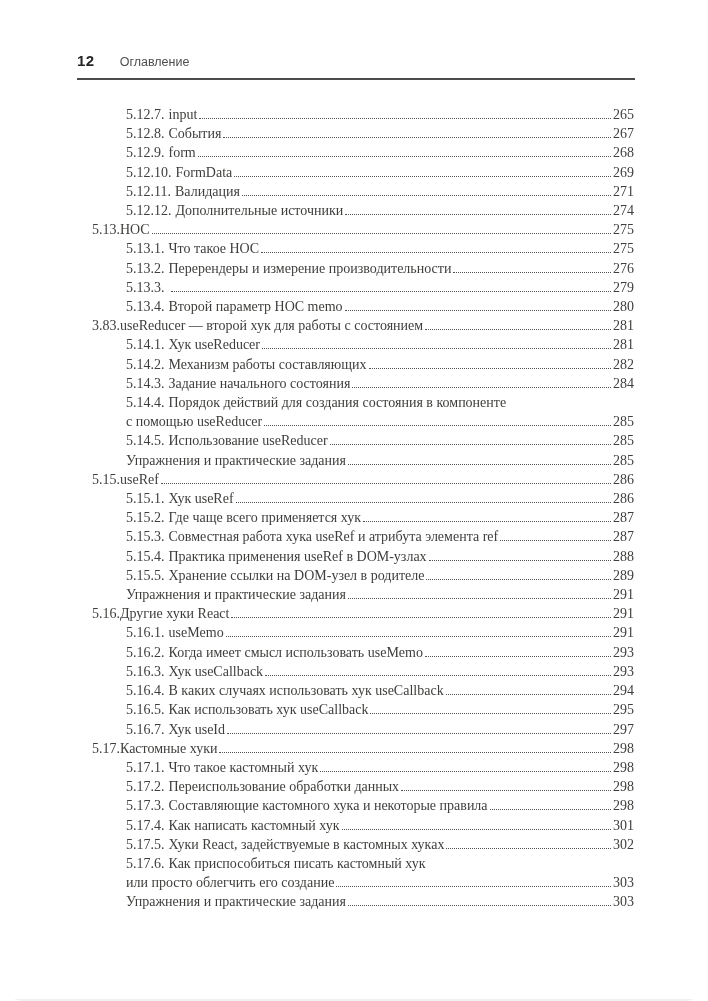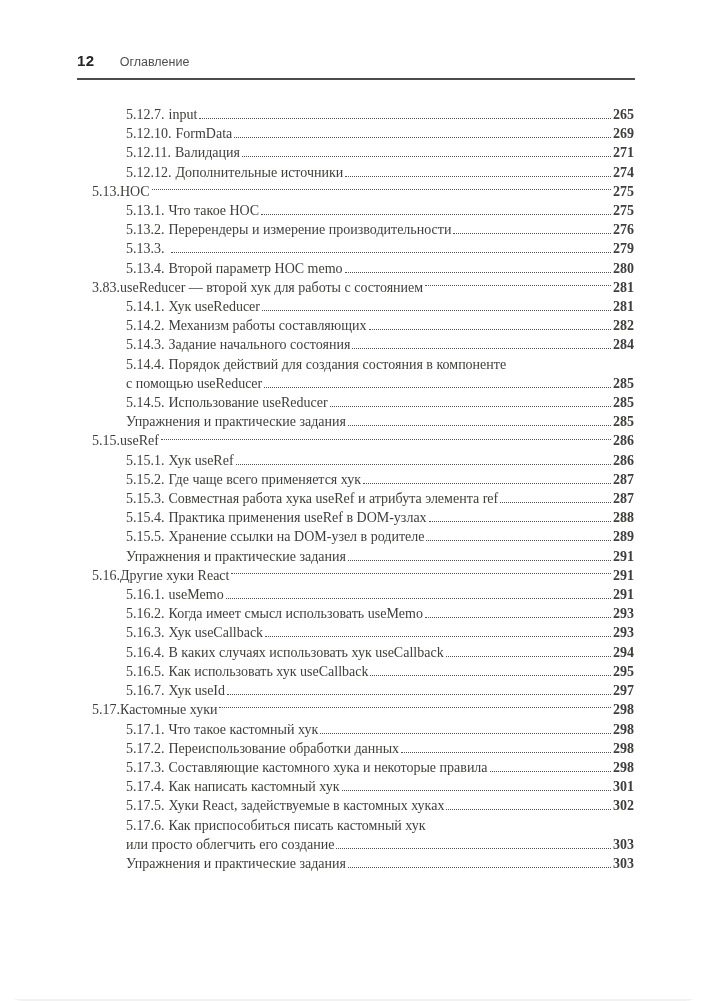--- a/index.html
+++ b/index.html
@@ -44,55 +44,71 @@
   .toc {
     margin: 25px 74px 0 0;
   }
   .entry { width: 100%; }
   .line {
     display: flex;
     align-items: baseline;
     line-height: 19.2px;
     font-size: 14px;
   }
-  .level1 > .line { padding-left: 92px; align-items: center; }
+  .level1 > .line { padding-left: 92px; }
   .level2 > .line { padding-left: 126px; }
   .level1 .num {
     flex: none;
     min-width: 28px;
   }
   .level2 .num { margin-right: 4px; }
   .title { white-space: nowrap; }
   .leader {
     flex: 1;
     min-width: 12px;
     border-bottom: 1.6px dotted #515151;
     margin: 0 2px 4px 2px;
   }
-  .pg { flex: none; font-weight: bold; }
+  .pg { flex: none; }
 </style>
 </head>
 <body>
 
 <div class="page">
   <div class="page-header">
     <span class="folio">12</span>
     <span class="running-title">Оглавление</span>
   </div>
   <div class="toc" id="toc">
       <div class="entry level2">
         <div class="line">
           <span class="num">5.12.7.</span>
           <span class="title">input</span>
           <span class="leader"></span>
           <span class="pg">265</span>
         </div>
       </div>
       <div class="entry level2">
         <div class="line">
+          <span class="num">5.12.8.</span>
+          <span class="title">События</span>
+          <span class="leader"></span>
+          <span class="pg">267</span>
+        </div>
+      </div>
+      <div class="entry level2">
+        <div class="line">
+          <span class="num">5.12.9.</span>
+          <span class="title">form</span>
+          <span class="leader"></span>
+          <span class="pg">268</span>
+        </div>
+      </div>
+      <div class="entry level2">
+        <div class="line">
           <span class="num">5.12.10.</span>
           <span class="title">FormData</span>
           <span class="leader"></span>
           <span class="pg">269</span>
         </div>
       </div>
       <div class="entry level2">
         <div class="line">
           <span class="num">5.12.11.</span>
           <span class="title">Валидация</span>

